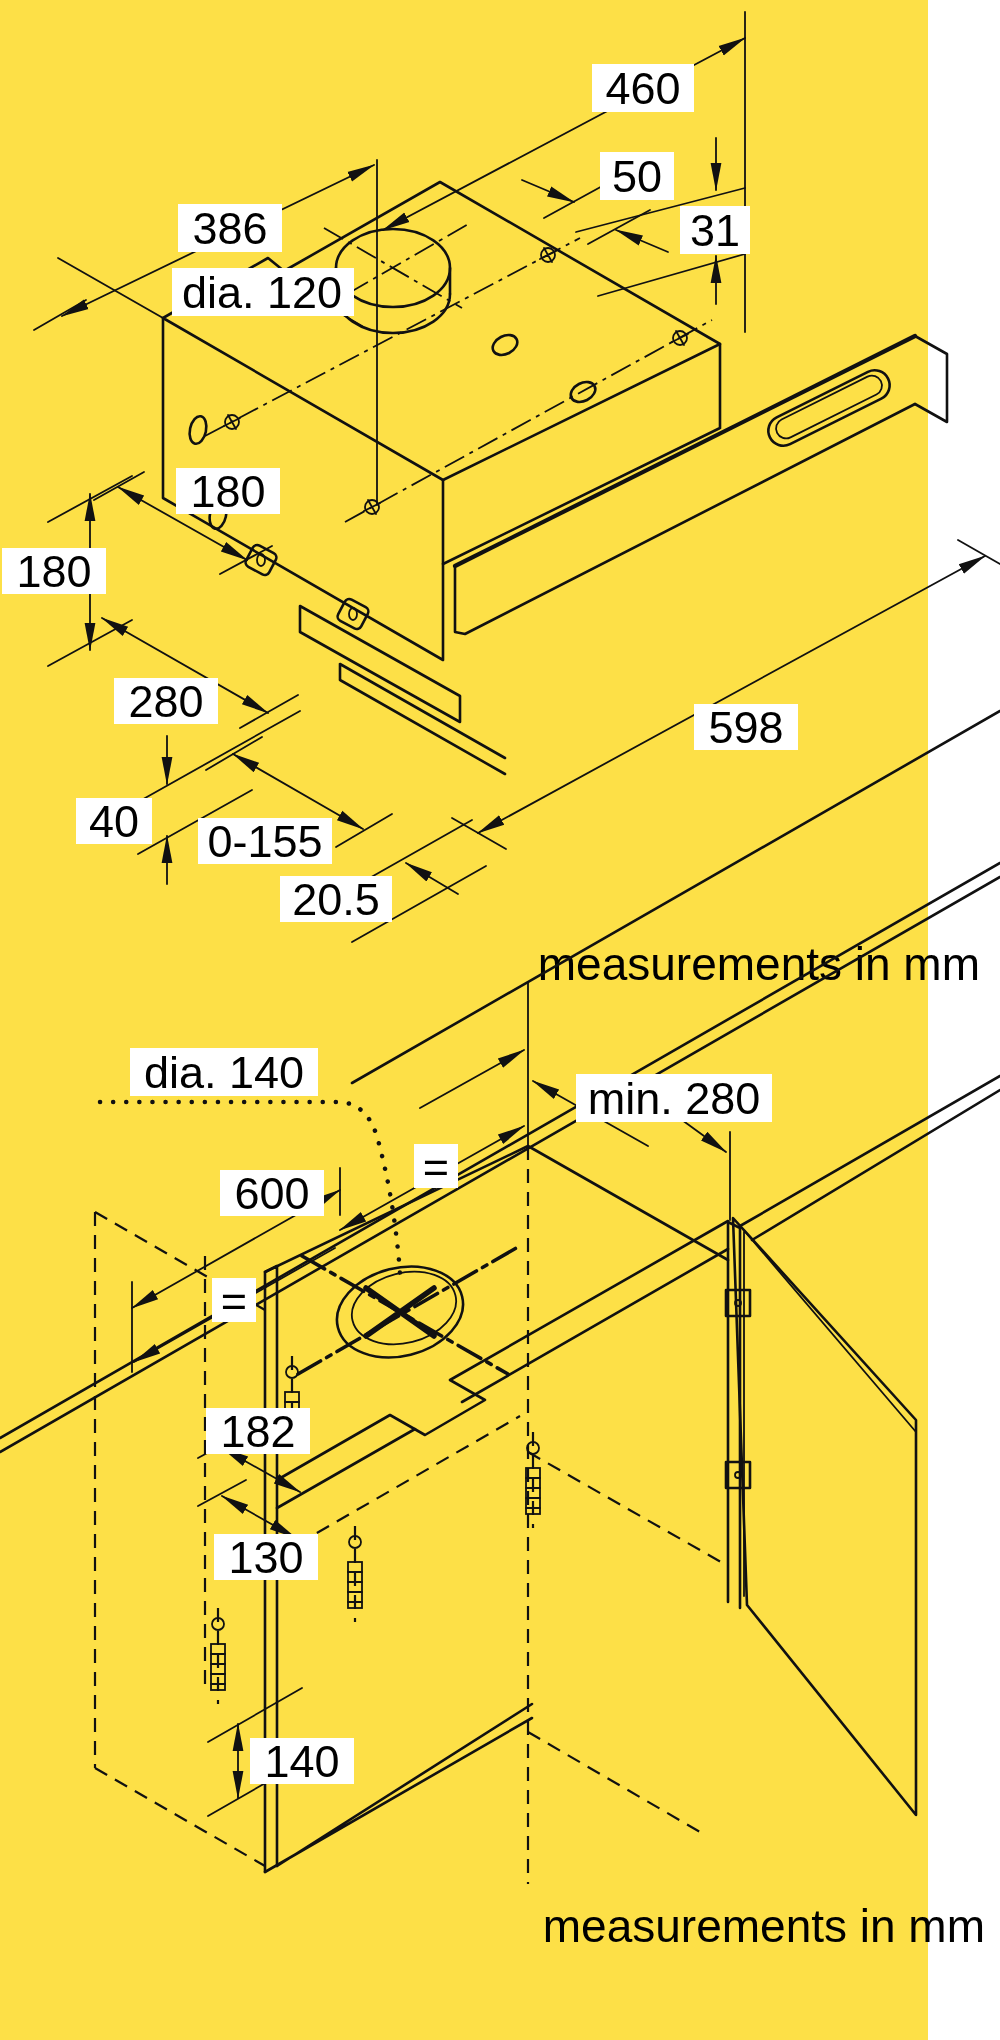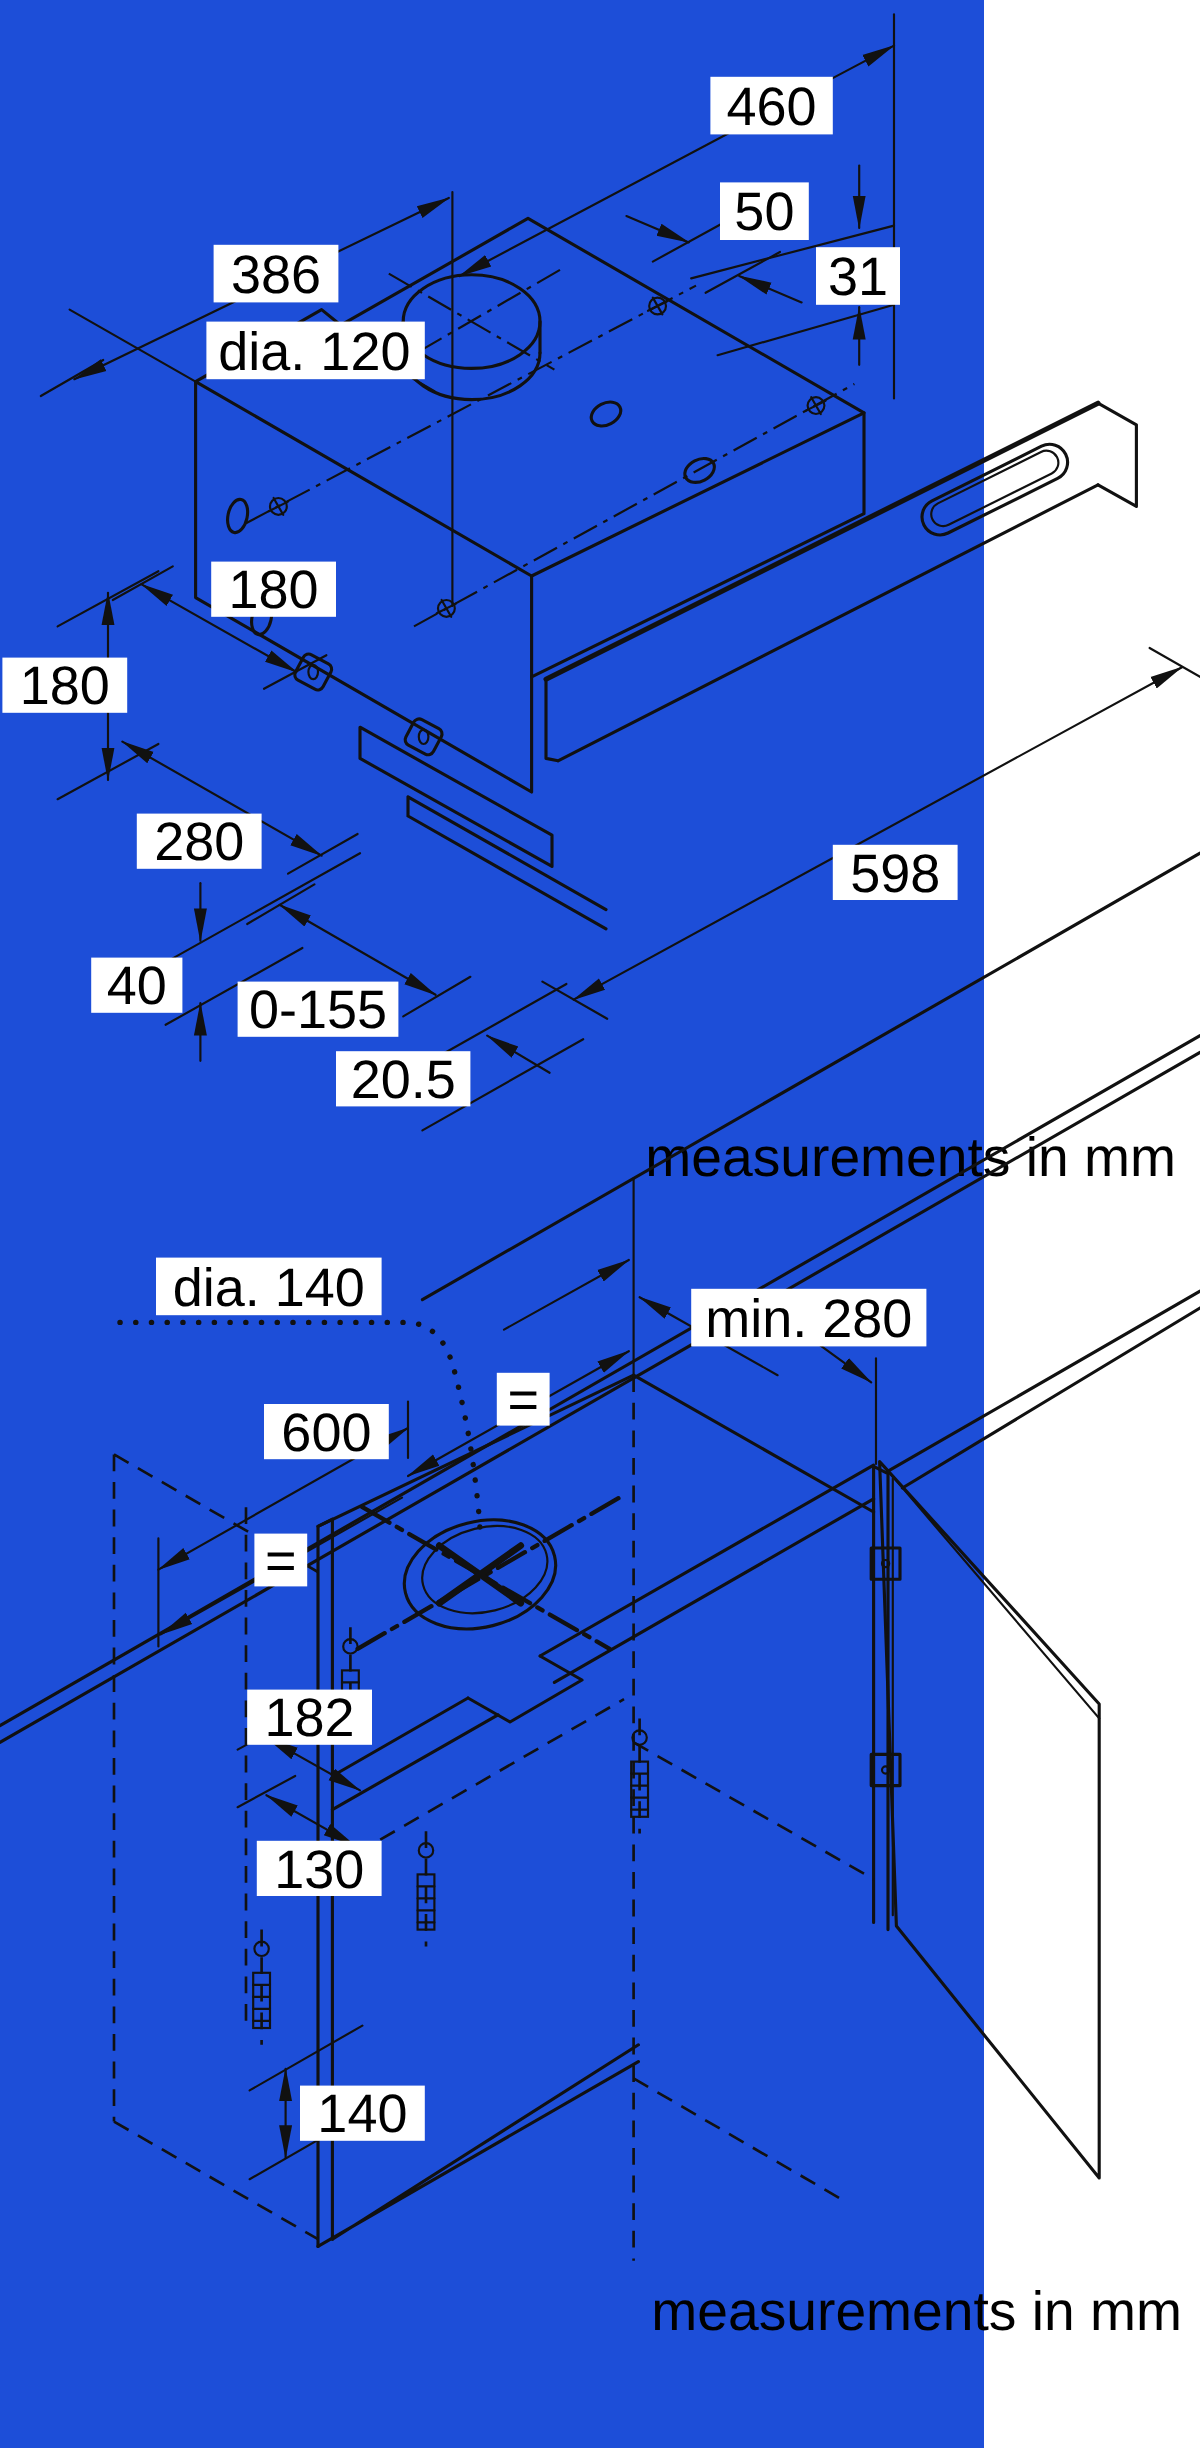--- a/index.html
+++ b/index.html
@@ -1,16 +1,16 @@
 <!DOCTYPE html>
 <html><head>
 <meta charset="utf-8">
 <style>
   html,body{margin:0;padding:0;background:#fff;}
-  .page{width:820px;height:2040px;position:relative;background:#1d4ed8;
+  .page{width:928px;height:2040px;position:relative;background:#fde047;
         font-family:"Liberation Sans", sans-serif;}
   svg{display:block;}
   .ol{stroke:#111;stroke-width:2.6;fill:none;stroke-linejoin:round;stroke-linecap:round;}
   .olb{stroke:#111;stroke-width:4.2;fill:none;stroke-linejoin:round;stroke-linecap:round;}
   .thin{stroke:#111;stroke-width:1.8;fill:none;stroke-linecap:round;}
   .dash{stroke:#111;stroke-width:2.2;fill:none;stroke-dasharray:14 9;}
   .dashdot{stroke:#111;stroke-width:1.8;fill:none;stroke-dasharray:22 6 4 6;}
   .dashdotb{stroke:#111;stroke-width:3.6;fill:none;stroke-dasharray:26 7 5 7;stroke-linecap:round;}
   .dot{stroke:#111;stroke-width:4.5;fill:none;stroke-dasharray:0.1 13;stroke-linecap:round;}
   .xbold{stroke:#111;stroke-width:5.5;fill:none;stroke-linecap:round;}

